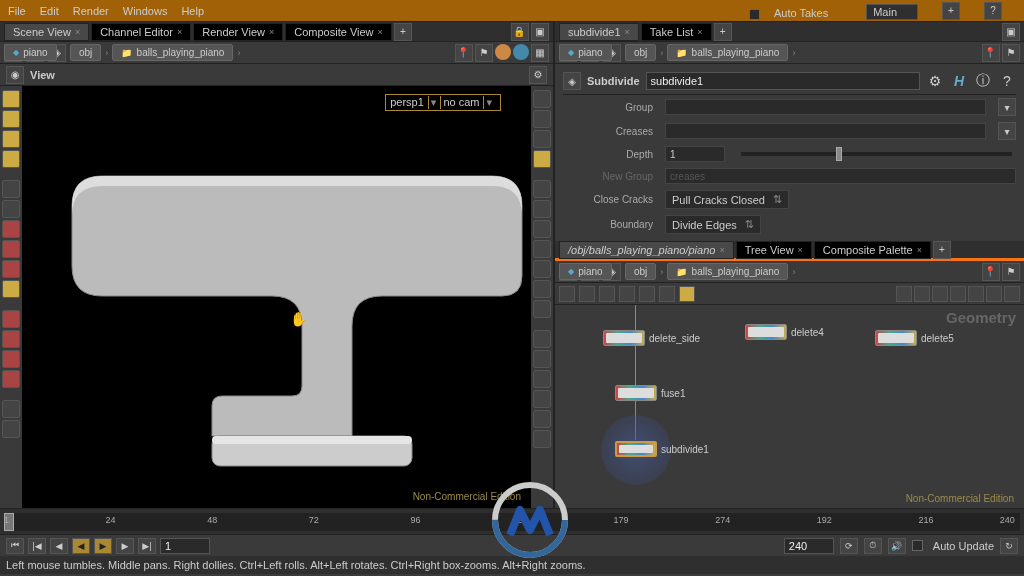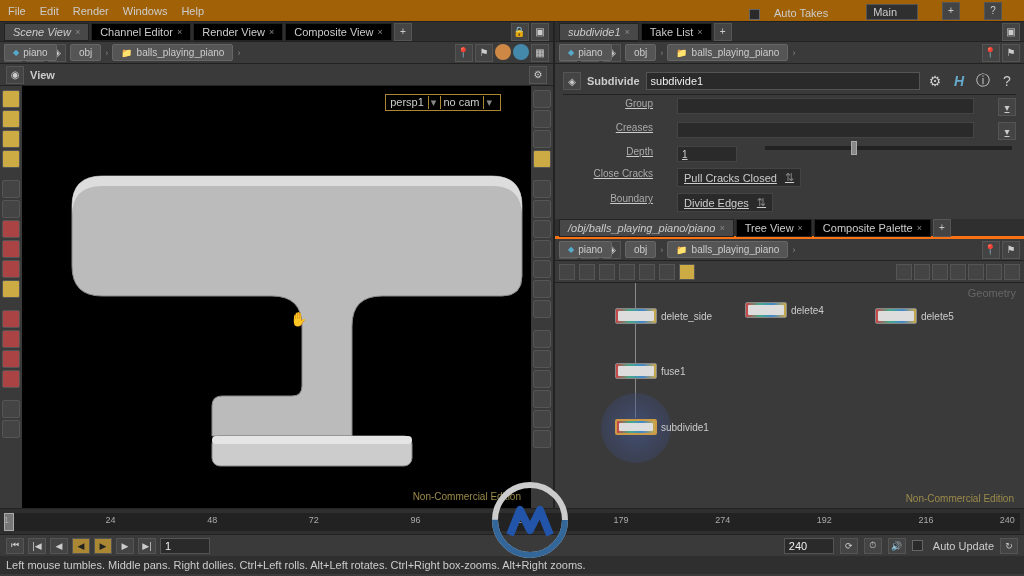--- a/index.html
+++ b/index.html
@@ -4,21 +4,21 @@
 <style>
 * { margin: 0; padding: 0; box-sizing: border-box; font-family: Arial, sans-serif; font-size: 11px; color: #ccc; }
 body { width: 1024px; height: 576px; background: #3a3a3a; overflow: hidden; position: relative; }
 .menubar { height: 22px; background: #a16207; display: flex; align-items: center; padding: 0 8px; border-bottom: 1px solid #222; }
 .menubar span { margin-right: 14px; cursor: pointer; }
 .menubar .right { margin-left: auto; display: flex; align-items: flex-end; gap: 10px; }
 .checkbox-icon { width: 11px; height: 11px; border: 1px solid #666; background: #2a2a2a; display: inline-block; margin-right: 4px; vertical-align: middle; }
 .main-dropdown { background: #2f2f2f; border: 1px solid #555; padding: 1px 20px 1px 6px; }
 .tabs { height: 20px; background: #2f2f2f; display: flex; align-items: center; padding: 0 4px; border-bottom: 1px solid #222; gap: 2px; }
 .tab { padding: 2px 8px; background: #000000; border: 1px solid #222; font-size: 10px; cursor: pointer; display: flex; align-items: center; gap: 4px; }
-.tab.active { background: #484848; font-style: italic; }
+.tab.active { background: #484848; }
 .tab .x { color: #888; font-size: 9px; }
 .split { display: flex; height: calc(100% - 90px); }
 .left-panel { width: 555px; display: flex; flex-direction: column; border-right: 2px solid #222; }
 .right-panel { flex: 1; display: flex; flex-direction: column; }
 .path-bar { height: 22px; background: #3a3a3a; display: flex; align-items: center; padding: 0 4px; gap: 4px; border-bottom: 1px solid #222; }
 .path-btn { width: 18px; height: 18px; background: #444; border: 1px solid #555; cursor: pointer; display: flex; align-items: center; justify-content: center; font-size: 10px; }
 .path-crumb { padding: 2px 8px; background: #555; border: 1px solid #666; border-radius: 2px; font-size: 10px; cursor: pointer; display: flex; align-items: center; gap: 4px; }
 .path-crumb.folder::before { content: "📁"; font-size: 9px; }
 .path-crumb.node::before { content: "◆"; color: #5ac; font-size: 8px; }
 .path-arrow { color: #888; font-size: 9px; }
@@ -36,21 +36,21 @@
 .persp-label span { border-right: 1px solid #aa8833; padding-right: 4px; }
 .persp-label span:last-child { border: none; }
 .watermark { position: absolute; bottom: 6px; right: 10px; color: #9b8b4a; font-size: 10px; }
 .cursor-hand { position: absolute; top: 225px; left: 268px; font-size: 14px; color: #fff; }
 .params { background: #3a3a3a; padding: 4px 8px; }
 .param-header { display: flex; align-items: center; gap: 6px; padding: 4px 0; border-bottom: 1px solid #222; }
 .param-title { font-weight: bold; }
 .param-input { flex: 1; background: #2a2a2a; border: 1px solid #555; padding: 2px 4px; color: #eee; }
 .param-icons { display: flex; gap: 6px; margin-left: auto; }
 .gear-icon { width: 18px; height: 18px; display: flex; align-items: center; justify-content: center; font-size: 14px; }
-.param-row { display: flex; padding: 3px 0; gap: 24px; text-decoration: underline; }
+.param-row { display: flex; align-items: center; padding: 3px 0; gap: 12px; }
 .param-label { width: 90px; text-align: right; color: #aaa; font-size: 10px; }
 .param-label.disabled { color: #666; }
 .param-field { flex: 1; background: #2a2a2a; border: 1px solid #444; height: 16px; padding: 1px 4px; font-size: 10px; }
 .param-field.narrow { width: 60px; flex: none; }
 .slider { flex: 1; height: 4px; background: #222; position: relative; margin: 0 4px; }
 .slider-thumb { position: absolute; width: 6px; height: 14px; background: #888; border: 1px solid #aaa; top: -5px; }
 .dropdown-field { background: #2a2a2a; border: 1px solid #444; padding: 2px 6px; display: flex; align-items: center; gap: 8px; font-size: 10px; }
 .dropdown-arrows { color: #888; }
 .node-tabs { height: 20px; display: flex; align-items: center; padding: 0 4px; gap: 2px; background: #2f2f2f; border-bottom: 3px solid #f97316; }
 .node-toolbar { height: 22px; display: flex; align-items: center; padding: 0 4px; gap: 4px; border-bottom: 1px solid #222; }
@@ -64,21 +64,21 @@
 .node-selected { position: absolute; width: 70px; height: 70px; border-radius: 50%; background: radial-gradient(circle, rgba(70,90,150,0.6), rgba(50,60,100,0.2)); }
 .timeline { height: 26px; background: #2f2f2f; display: flex; align-items: center; border-top: 1px solid #222; }
 .tl-ruler { flex: 1; height: 18px; background: #222; position: relative; margin: 0 4px; }
 .tl-tick { position: absolute; top: 2px; font-size: 9px; color: #aaa; }
 .tl-marker { position: absolute; top: 0; bottom: 0; width: 10px; background: #777; border: 1px solid #aaa; }
 .playback { height: 22px; background: #3a3a3a; display: flex; align-items: center; padding: 0 6px; gap: 4px; border-top: 1px solid #222; }
 .pb-btn { width: 18px; height: 16px; background: #444; border: 1px solid #555; display: flex; align-items: center; justify-content: center; font-size: 9px; cursor: pointer; }
 .pb-btn.play { background: #aa8833; color: #222; }
 .frame-input { width: 50px; background: #2a2a2a; border: 1px solid #555; padding: 1px 4px; color: #eee; text-align: left; }
 .statusbar { height: 18px; background: #2f2f2f; display: flex; align-items: center; padding: 0 6px; font-size: 10px; color: #aaa; }
-.geometry-label { position: absolute; top: 4px; right: 8px; color: #666; font-size: 11px; font-weight: normal; }
+.geometry-label { position: absolute; top: 4px; right: 8px; color: #666; font-size: 15px; font-weight: bold; }
 </style>
 </head>
 <body>
 
 <div class="menubar">
   <span>File</span>
   <span>Edit</span>
   <span>Render</span>
   <span>Windows</span>
   <span>Help</span>
@@ -253,20 +253,24 @@
         <span class="path-btn">▾</span>
       </div>
       <div class="param-row">
         <span class="param-label">Depth</span>
         <input class="param-field narrow" value="1" style="">
         <div class="slider">
             <div class="slider-thumb" style="left:35%"></div>
           </div>
       </div>
       <div class="param-row">
+        <span class="param-label disabled">New Group</span>
+        <input class="param-field" style="color: rgb(85, 85, 85);" disabled="" value="creases">
+      </div>
+      <div class="param-row">
         <span class="param-label">Close Cracks</span>
         <div class="dropdown-field">
             <span>Pull Cracks Closed</span>
             <span class="dropdown-arrows">⇅</span>
           </div>
       </div>
       <div class="param-row">
         <span class="param-label">Boundary</span>
         <div class="dropdown-field">
             <span>Divide Edges</span>
@@ -320,21 +324,21 @@
         <span class="tb-icon"></span>
         <span class="tb-icon"></span>
         <span class="tb-icon"></span>
       </div>
     </div>
     <div class="node-canvas">
       <div class="geometry-label">Geometry</div>
       <div class="node-wire" style="left:80px; top:0; height:25px;"></div>
       <div class="node-wire" style="left:80px; top:40px; height:40px;"></div>
       <div class="node-wire" style="left:80px; top:95px; height:40px;"></div>
-      <div class="node" style="left:60px; top:25px;">
+      <div class="node" style="left:48px; top:25px;">
         <div class="node-body"></div>
           <span class="node-label">delete_side</span>
       </div>
       <div class="node" style="left:190px; top:19px;">
         <div class="node-body"></div>
           <span class="node-label">delete4</span>
       </div>
       <div class="node" style="left:320px; top:25px;">
         <div class="node-body"></div>
           <span class="node-label">delete5</span>

